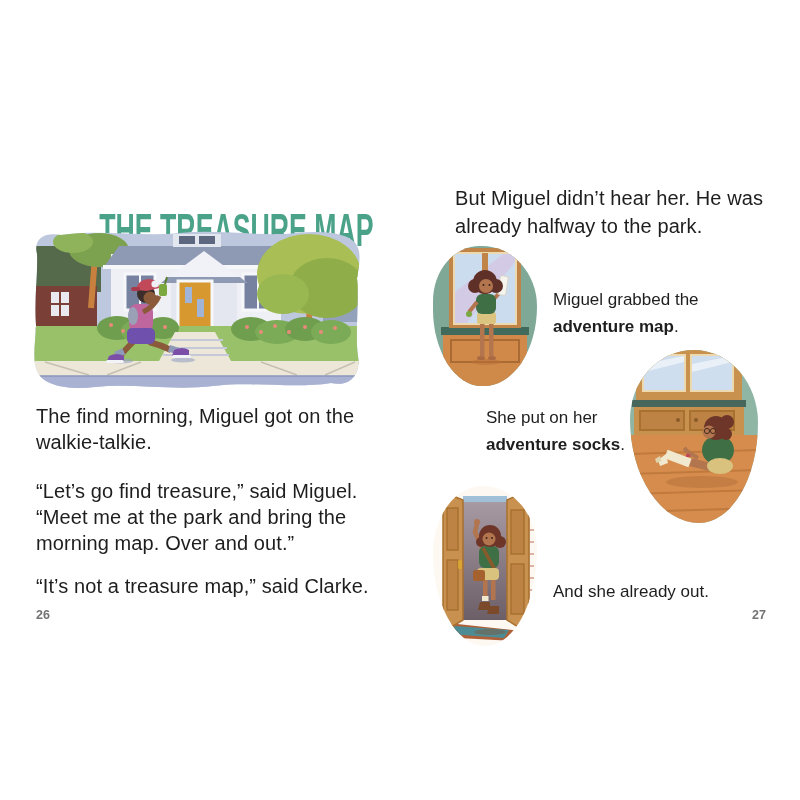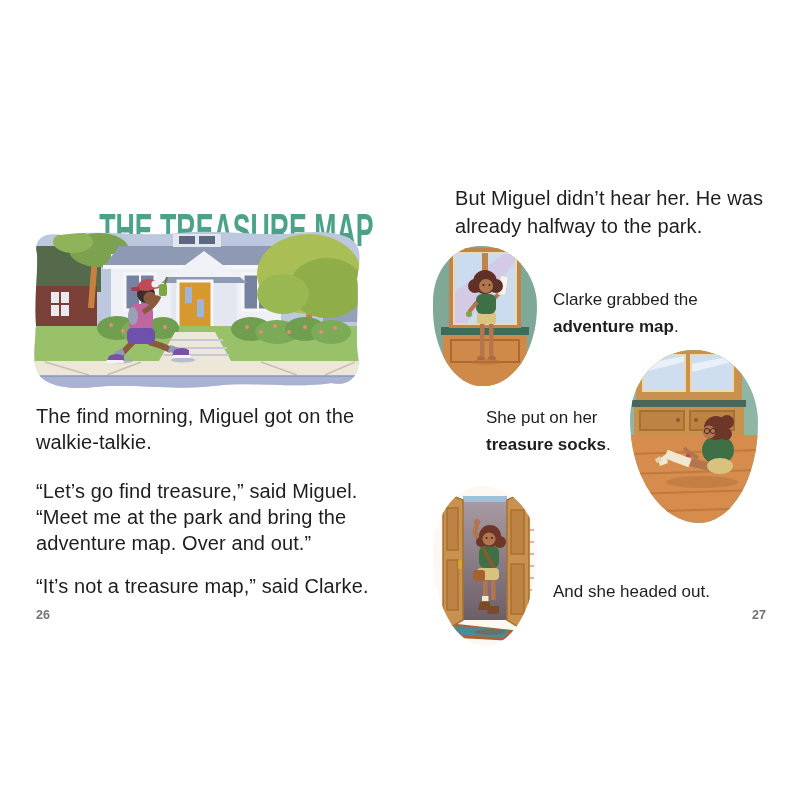--- a/index.html
+++ b/index.html
@@ -150,21 +150,21 @@
 </div>
 
 <div class="para" style="left:36px;top:403px">
     <div>The find morning, Miguel got on the</div>
     <div>walkie-talkie.</div>
   </div>
 
 <div class="para" style="left:36px;top:478px">
     <div>“Let’s go find treasure,” said Miguel.</div>
     <div>“Meet me at the park and bring the</div>
-    <div>adventure map. Over and out.”</div>
+    <div>morning map. Over and out.”</div>
   </div>
 
 <div class="para" style="left:36px;top:573px">
     <div>“It’s not a treasure map,” said Clarke.</div>
   </div>
 
 <div class="pagenum" style="left:36px;top:608px">26</div>
 
 <div class="para" style="left:455px;top:184px;line-height:28px">
     <div>But Miguel didn’t hear her. He was</div>
@@ -198,21 +198,21 @@
       <circle cx="42" cy="40" r="7" fill="#5f3028"></circle>
       <circle cx="63" cy="40" r="7" fill="#5f3028"></circle>
       <circle cx="53" cy="40" r="7" fill="#b3754e"></circle>
       <circle cx="50.5" cy="39" r="1" fill="#3a241e"></circle>
       <circle cx="56.5" cy="39" r="1" fill="#3a241e"></circle>
     </g>
   </svg>
 </div>
 
 <div class="caption" style="left:553px;top:286px">
-  <div>Clarke grabbed the</div>
+  <div>Miguel grabbed the</div>
   <div>
     <span class="b">adventure map</span><span>.</span>
   </div>
 </div>
 
 <div class="illo blob blob2" style="left:630px;top:350px;width:128px;height:173px">
   <svg viewBox="0 0 128 173">
     <rect x="0" y="0" width="128" height="173" fill="#8fb5a5"></rect>
     <rect x="6" y="0" width="106" height="50" fill="#c8924e"></rect>
     <rect x="13" y="5" width="42" height="36" fill="#cfdeee" stroke="#ecd9b0" stroke-width="2"></rect>
@@ -249,21 +249,21 @@
       <circle cx="79" cy="82" r="6.5" fill="#b3754e"></circle>
       <circle cx="77" cy="81" r="2.6" fill="none" stroke="#4a2c20" stroke-width="1"></circle>
       <circle cx="83" cy="81" r="2.6" fill="none" stroke="#4a2c20" stroke-width="1"></circle>
     </g>
   </svg>
 </div>
 
 <div class="caption" style="left:486px;top:404px">
   <div>She put on her</div>
   <div>
-    <span class="b">treasure socks</span><span>.</span>
+    <span class="b">adventure socks</span><span>.</span>
   </div>
 </div>
 
 <div class="illo blob blob3" style="left:433px;top:486px;width:104px;height:160px">
   <svg viewBox="0 0 104 160">
     <defs>
       <linearGradient id="doorway" x1="0" y1="0" x2="0" y2="1">
         <stop offset="0" stop-color="#a89aa2"></stop>
         <stop offset="1" stop-color="#6d5f67"></stop>
       </linearGradient>
@@ -300,16 +300,16 @@
       <circle cx="67" cy="56" r="6" fill="#6e3629"></circle>
       <circle cx="48" cy="56" r="5" fill="#6e3629"></circle>
       <circle cx="56" cy="53" r="6.5" fill="#b3754e"></circle>
       <circle cx="53.5" cy="52" r="1" fill="#3a241e"></circle>
       <circle cx="59" cy="52" r="1" fill="#3a241e"></circle>
     </g>
   </svg>
 </div>
 
 <div class="caption" style="left:553px;top:578px">
-  <div>And she headed out.</div>
+  <div>And she already out.</div>
 </div>
 
 <div class="pagenum" style="left:752px;top:608px">27</div>
 
 </body></html>

